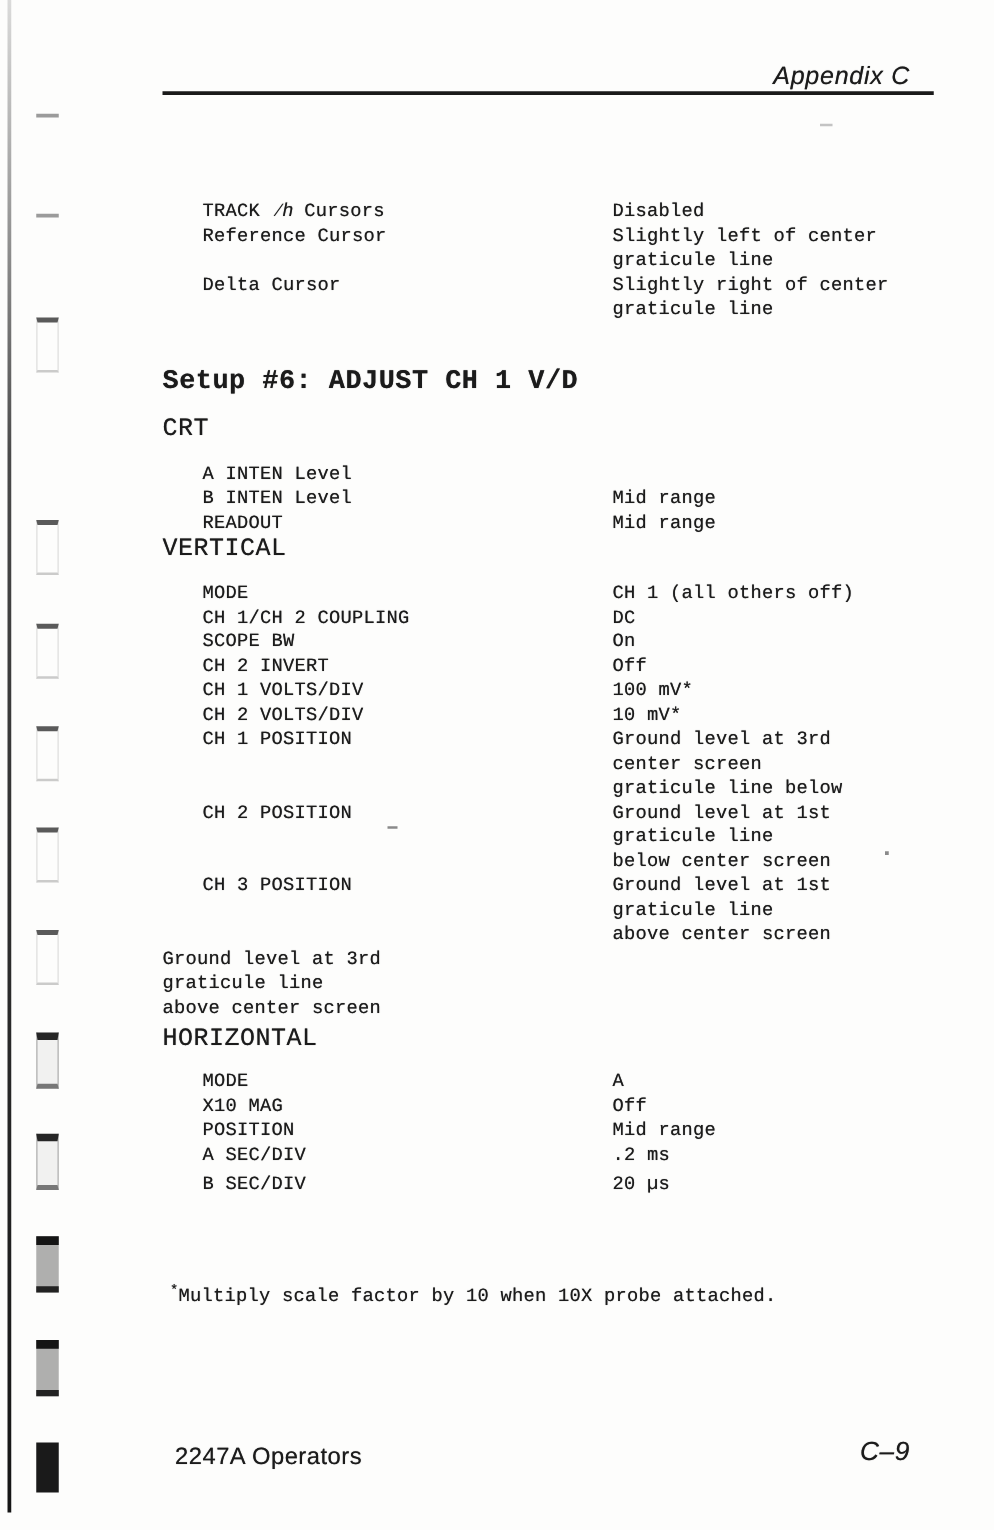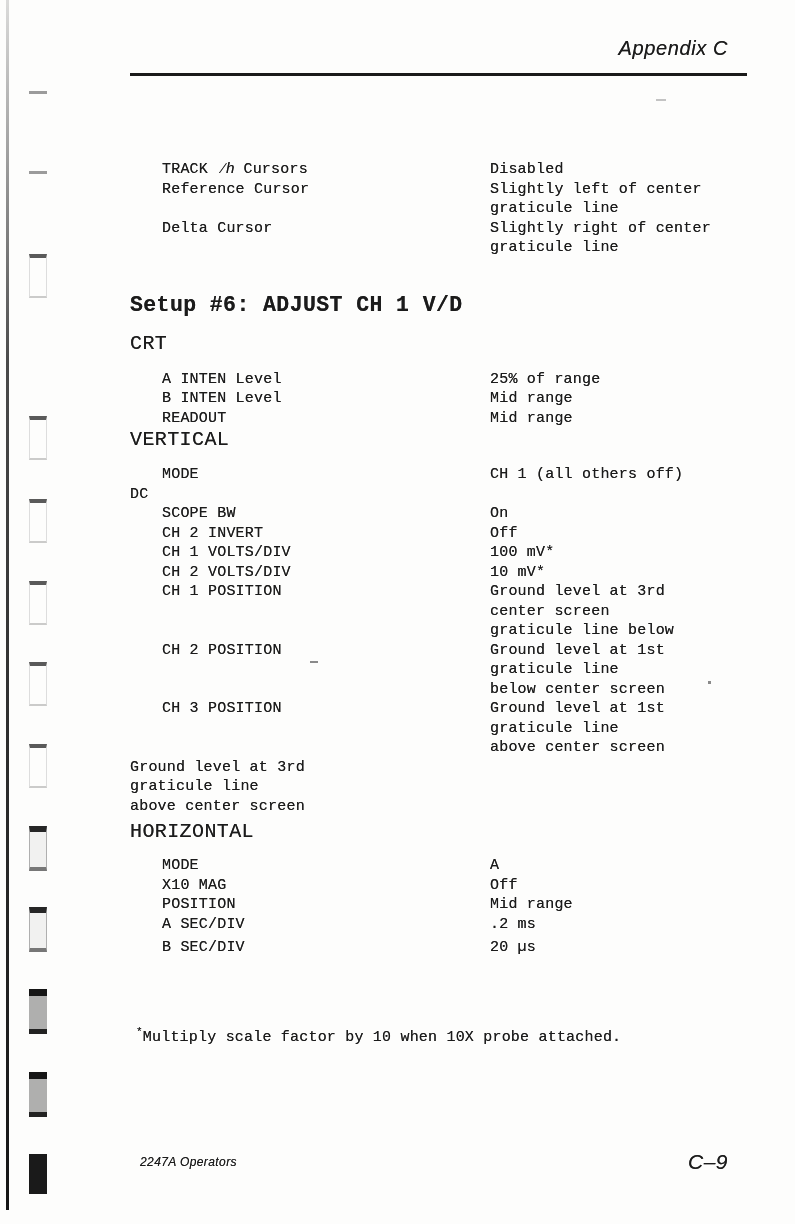--- a/index.html
+++ b/index.html
@@ -34,21 +34,21 @@
       border-right:1px solid rgba(95,95,95,.45);
       border-bottom:4px solid rgba(55,55,55,.65);
       background:rgba(160,160,160,.12);}
   .s4{height:45px;border-top:7px solid #151515;
       border-bottom:5px solid #222;
       background:rgba(80,80,80,.45);}
   .s5{height:40px;background:#1a1a1a;}
   .speck{position:absolute;background:#8a8a8a;}
   
   .appendix{
-    position:absolute;top:37px;right:67px;
+    position:absolute;top:50px;right:67px;
     font-style:italic;font-size:20px;letter-spacing:.6px;
   }
   .rule{
     position:absolute;top:73px;left:130px;width:617px;height:3px;
     background:#1a1a1a;
   }
   
   .content{
     position:absolute;left:130px;top:160px;width:640px;
     font-size:15px;line-height:19.5px;letter-spacing:.2px;font-family:Liberation Mono, monospace;
@@ -61,21 +61,21 @@
   .heading{
     margin-top:34px;
     font-size:21.5px;font-weight:700;letter-spacing:.4px;line-height:26px;
   }
   .sect-title{font-size:20px;letter-spacing:.4px;line-height:20px;}
   .footnote{margin-top:70px;padding-left:6px;font-size:15px;}
   .footnote sup{font-size:11px;line-height:0;}
   
   .foot-left{
     position:absolute;left:140px;top:1155px;
-    font-style:italic;font-size:12px;letter-spacing:.4px;
+    font-size:19px;letter-spacing:.4px;
   }
   .foot-right{
     position:absolute;left:688px;top:1150px;
     font-style:italic;font-size:21px;letter-spacing:.5px;
   }
 </style>
 </head>
 <body>
 
 <div class="page">
@@ -129,23 +129,20 @@
         </div>
       </div>
     </div>
 
     <div class="heading">Setup #6: ADJUST CH 1 V/D</div>
 
     <div class="sect-title" style="margin-top:16px">CRT</div>
     <div style="margin-top:16px">
       <div class="srow">
         <div class="lbl">A INTEN Level</div>
-        <div class="val">
-            <span class="vline">25% of range</span>
-          </div>
       </div>
       <div class="srow">
         <div class="lbl">B INTEN Level</div>
         <div class="val">
             <span class="vline">Mid range</span>
           </div>
       </div>
       <div class="srow">
         <div class="lbl">READOUT</div>
         <div class="val">
@@ -156,20 +153,21 @@
 
     <div class="sect-title" style="margin-top:2px">VERTICAL</div>
     <div style="margin-top:15px">
       <div class="srow">
         <div class="lbl">MODE</div>
         <div class="val">
             <span class="vline">CH 1 (all others off)</span>
           </div>
       </div>
       <div class="srow">
+        <div class="lbl">CH 1/CH 2 COUPLING</div>
         <div class="val">
             <span class="vline">DC</span>
           </div>
       </div>
       <div class="srow">
         <div class="lbl">SCOPE BW</div>
         <div class="val">
             <span class="vline">On</span>
           </div>
       </div>

